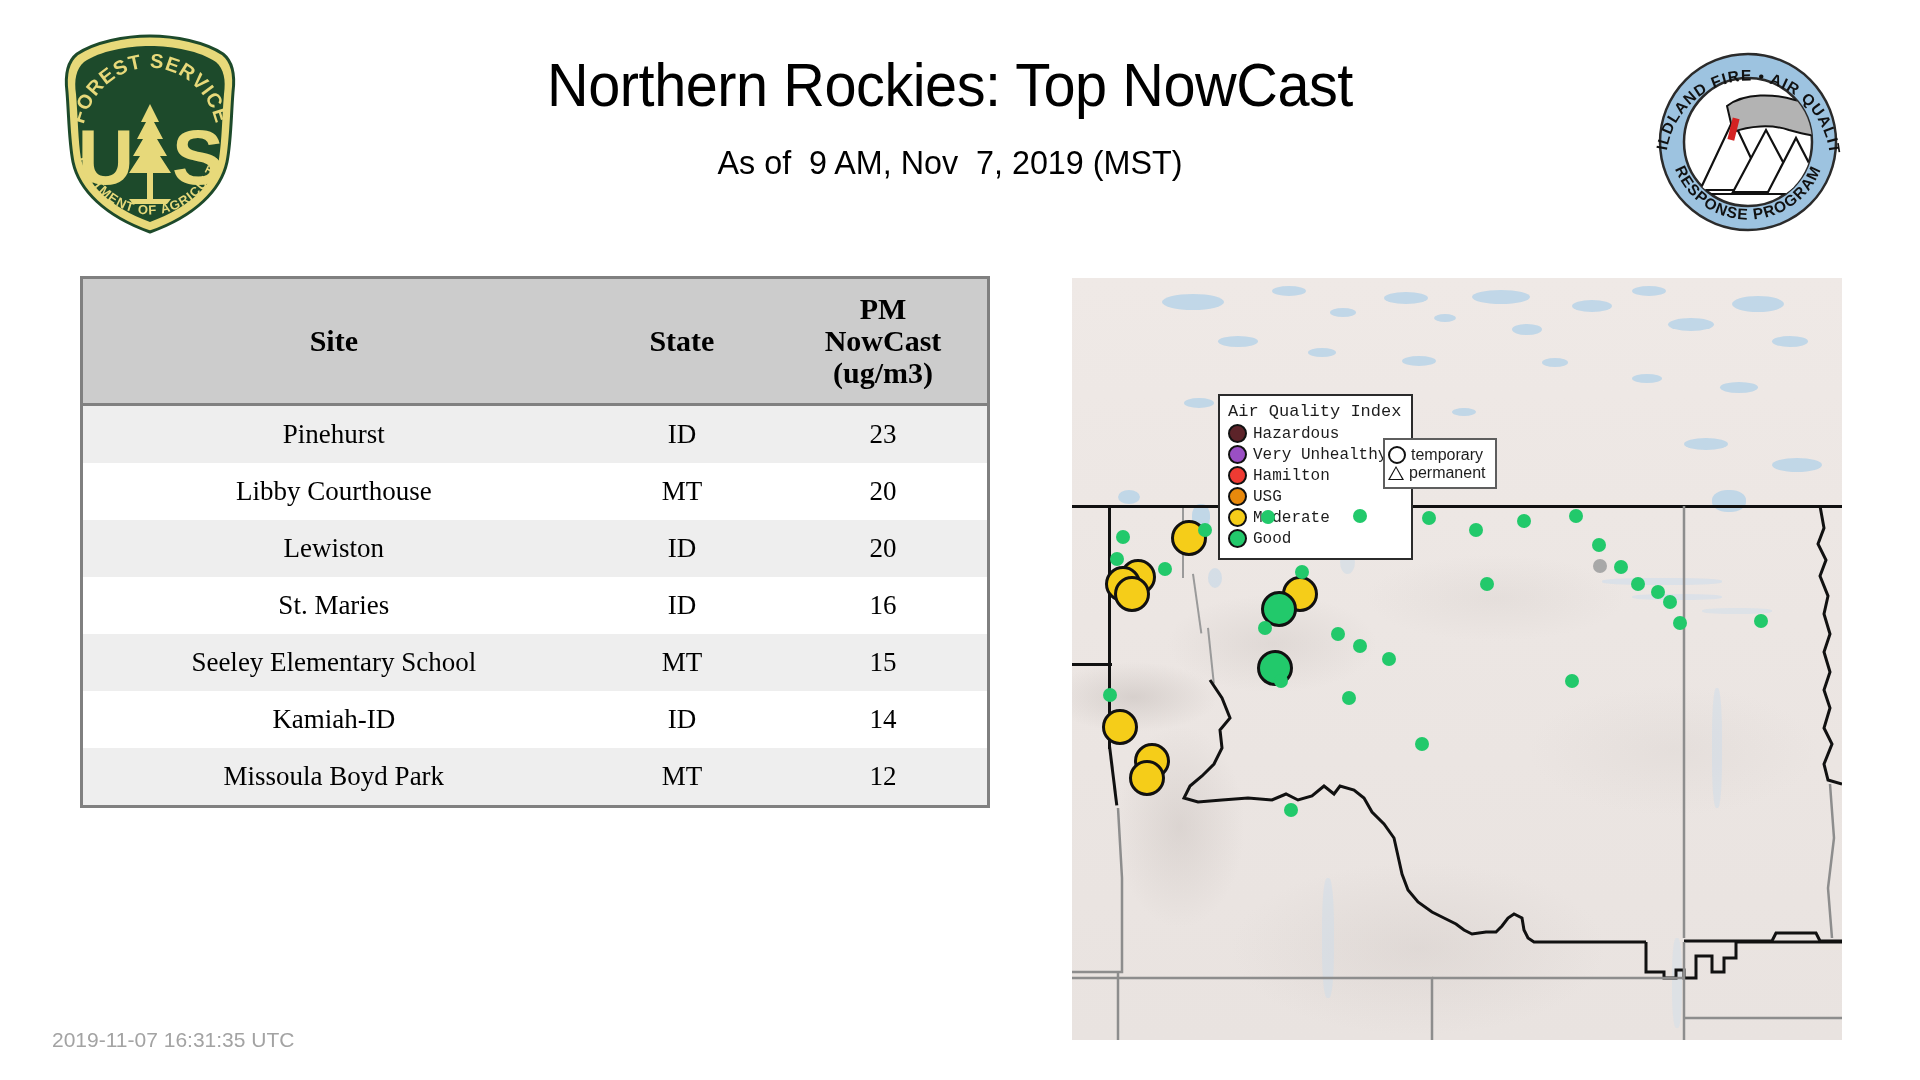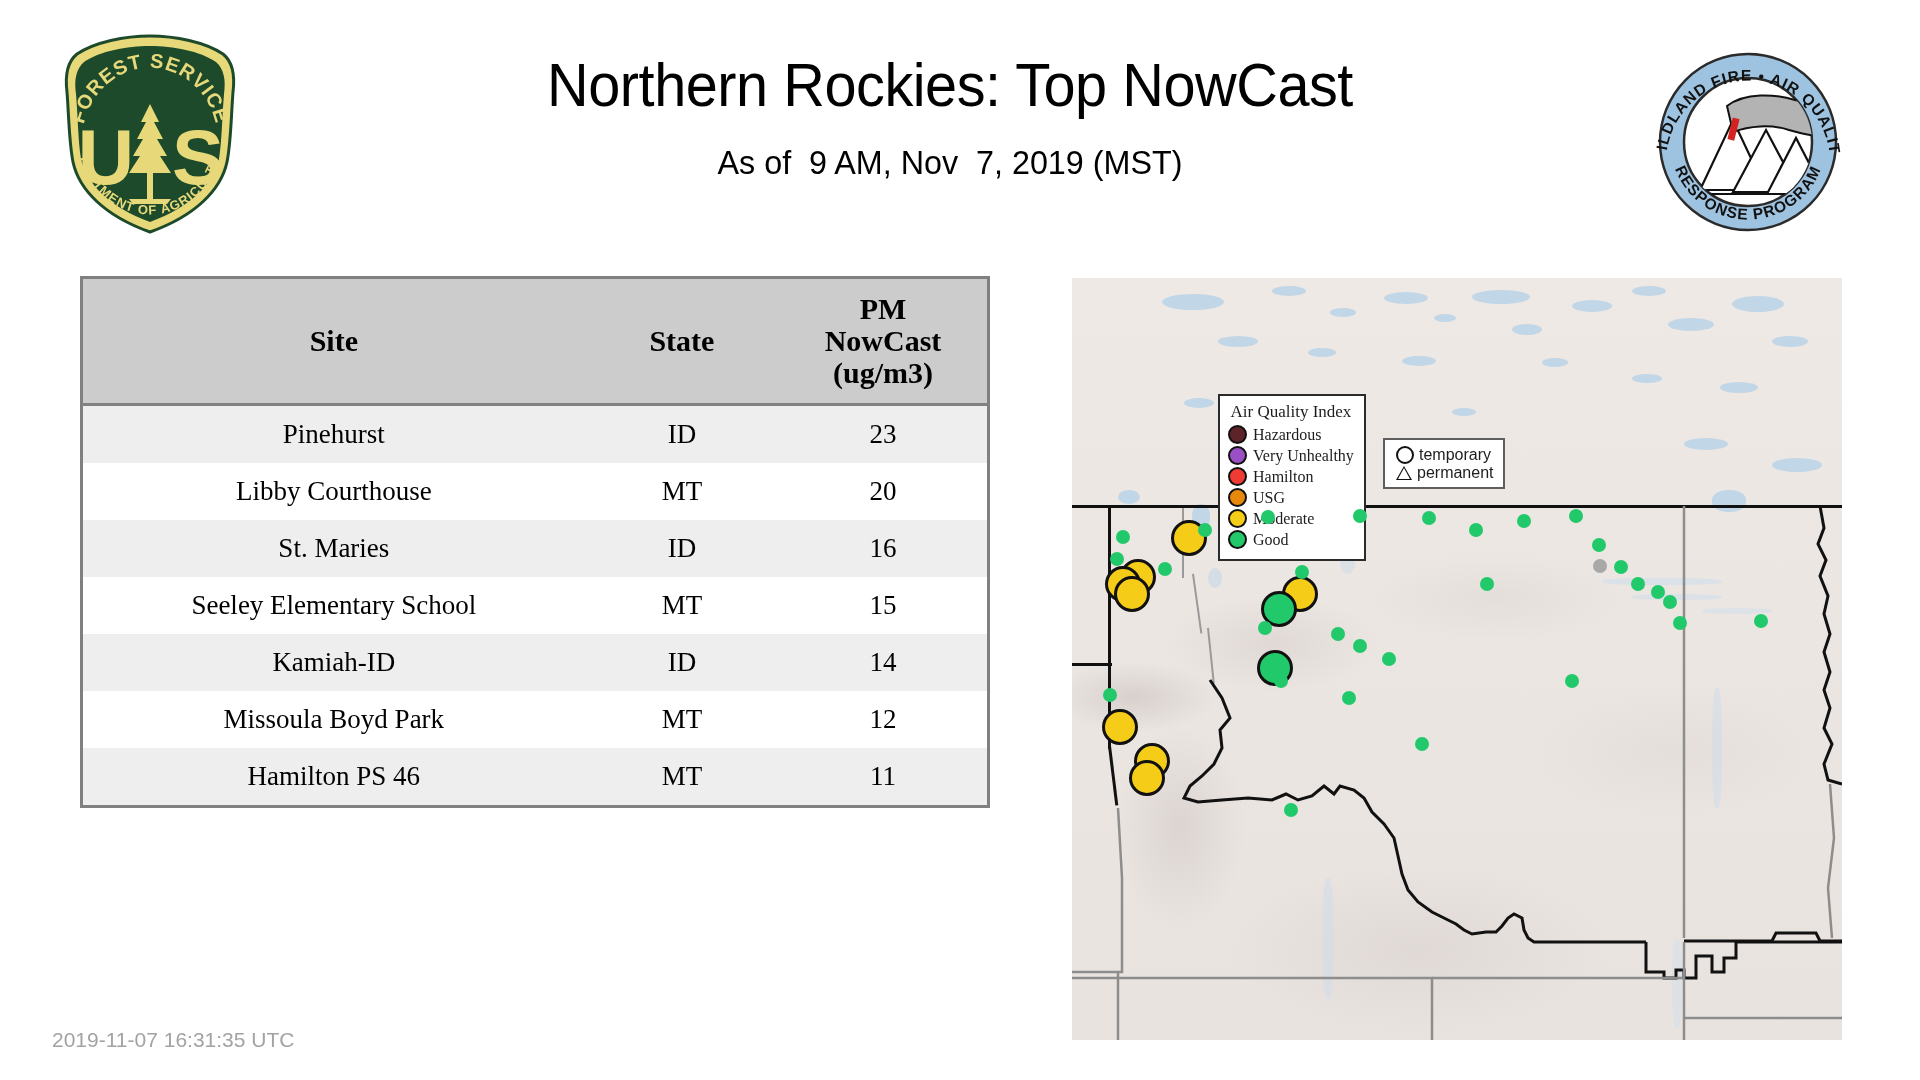--- a/index.html
+++ b/index.html
@@ -127,21 +127,21 @@
   .border-line { position: absolute; background: #111; }
   .border-line.soft { background: #8d8d8d; height: 2px; }
 
   
   #aqi-legend {
     position: absolute;
     left: 146px; top: 116px;
     background: #ffffff;
     border: 2px solid #2b2b2b;
     padding: 6px 10px 8px 8px;
-    font-family: Liberation Serif, serif;
+    font-family: Liberation Mono, monospace;
   }
   #aqi-legend .legend-title {
     font-size: 17px;
     color: #1d1d1d;
     text-align: center;
     margin-bottom: 3px;
     white-space: nowrap;
   }
   #aqi-legend .legend-row {
     display: flex;
@@ -160,21 +160,21 @@
     font-size: 16px;
     color: #1d1d1d;
     white-space: nowrap;
   }
 
   #site-type-legend {
     position: absolute;
     left: 311px; top: 160px;
     background: #ffffff;
     border: 2px solid #5e5e5e;
-    padding: 5px 9px 5px 11px;
+    padding: 5px 9px 5px 3px;
     font-family: "Liberation Sans", sans-serif;
   }
   #site-type-legend .st-row {
     display: flex;
     align-items: center;
     gap: 5px;
     line-height: 1;
     margin: 1px 0;
   }
   #site-type-legend .st-label {
@@ -321,43 +321,43 @@
           <td>Pinehurst</td>
           <td>ID</td>
           <td>23</td>
         </tr>
         <tr>
           <td>Libby Courthouse</td>
           <td>MT</td>
           <td>20</td>
         </tr>
         <tr>
+          <td>Lewiston</td>
+          <td>ID</td>
+          <td>20</td>
+        </tr>
+        <tr>
           <td>St. Maries</td>
           <td>ID</td>
           <td>16</td>
         </tr>
         <tr>
           <td>Seeley Elementary School</td>
           <td>MT</td>
           <td>15</td>
         </tr>
         <tr>
           <td>Kamiah-ID</td>
           <td>ID</td>
           <td>14</td>
         </tr>
         <tr>
           <td>Missoula Boyd Park</td>
           <td>MT</td>
           <td>12</td>
-        </tr>
-        <tr>
-          <td>Hamilton PS 46</td>
-          <td>MT</td>
-          <td>11</td>
         </tr>
       </tbody>
   </table>
 </div>
 
 <div id="map-panel">
   <div id="map-terrain"></div>
 
   <div class="water" style="left:90px;  top:16px;  width:62px; height:16px;"></div>
   <div class="water" style="left:200px; top:8px;   width:34px; height:10px;"></div>

